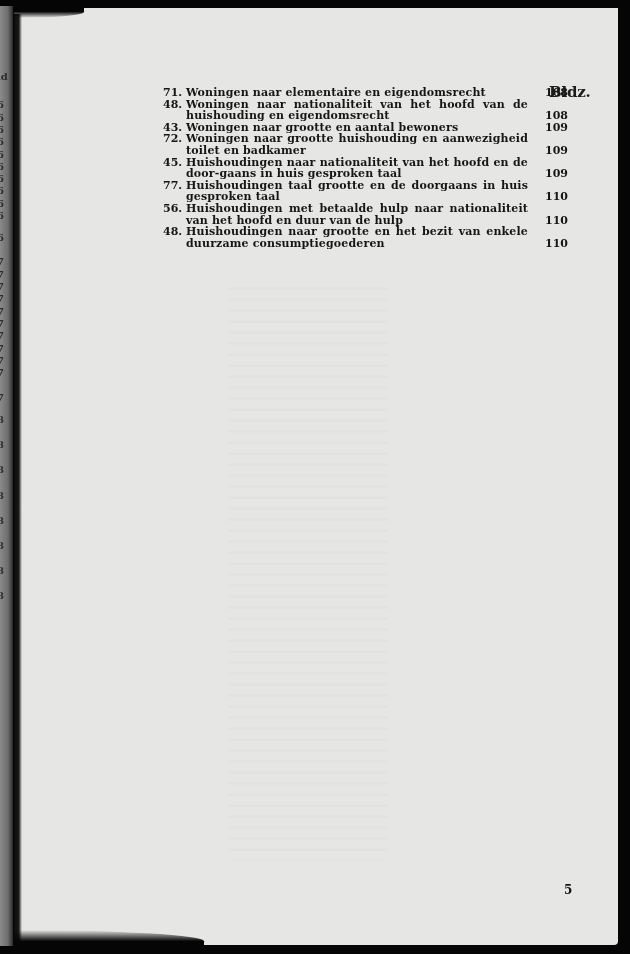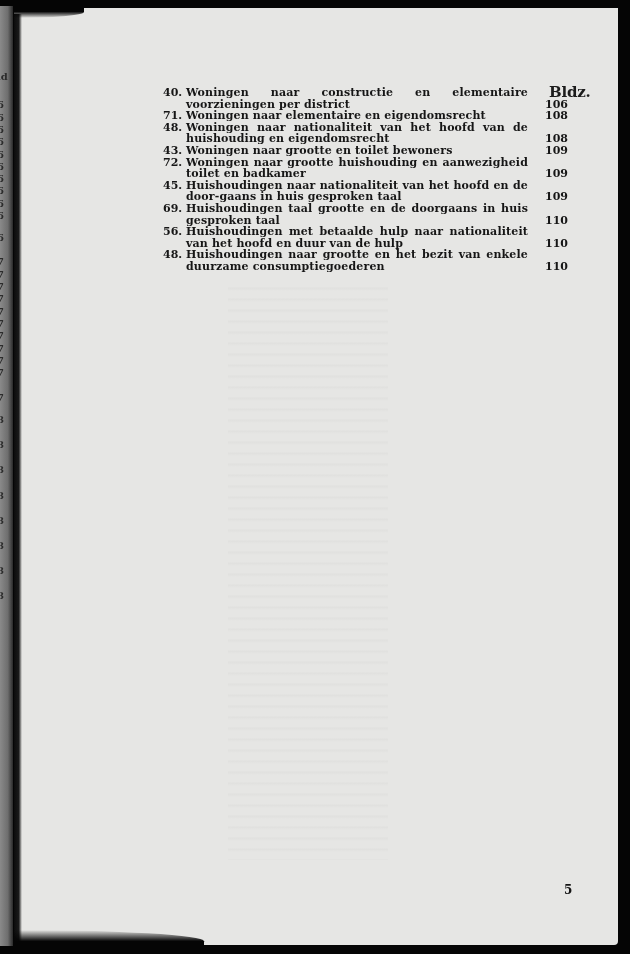--- a/index.html
+++ b/index.html
@@ -169,51 +169,46 @@
 <div class="page"></div>
 <div class="bleed"></div>
 <div class="page-shadow"></div>
 <div class="page-top-curve"></div>
 <div class="page-bottom-curve"></div>
 
 <div class="header-bldz">Bldz.</div>
 
 <div class="toc">
   <div class="entry">
-    <span class="num">40.</span>
-    <span class="title">Woningen naar constructie en elementaire voorzieningen per district</span>
-    <span class="pg">106</span>
-  </div>
-  <div class="entry">
     <span class="num">71.</span>
     <span class="title">Woningen naar elementaire en eigendomsrecht</span>
     <span class="pg">108</span>
   </div>
   <div class="entry">
     <span class="num">48.</span>
     <span class="title">Woningen naar nationaliteit van het hoofd van de huishouding en eigendomsrecht</span>
     <span class="pg">108</span>
   </div>
   <div class="entry">
     <span class="num">43.</span>
-    <span class="title">Woningen naar grootte en toilet bewoners</span>
+    <span class="title">Woningen naar grootte en aantal bewoners</span>
     <span class="pg">109</span>
   </div>
   <div class="entry">
     <span class="num">72.</span>
     <span class="title">Woningen naar grootte huishouding en aanwezigheid toilet en badkamer</span>
     <span class="pg">109</span>
   </div>
   <div class="entry">
     <span class="num">45.</span>
     <span class="title">Huishoudingen naar nationaliteit van het hoofd en de door-gaans in huis gesproken taal</span>
     <span class="pg">109</span>
   </div>
   <div class="entry">
-    <span class="num">69.</span>
+    <span class="num">77.</span>
     <span class="title">Huishoudingen taal grootte en de doorgaans in huis gesproken taal</span>
     <span class="pg">110</span>
   </div>
   <div class="entry">
     <span class="num">56.</span>
     <span class="title">Huishoudingen met betaalde hulp naar nationaliteit van het hoofd en duur van de hulp</span>
     <span class="pg">110</span>
   </div>
   <div class="entry">
     <span class="num">48.</span>

